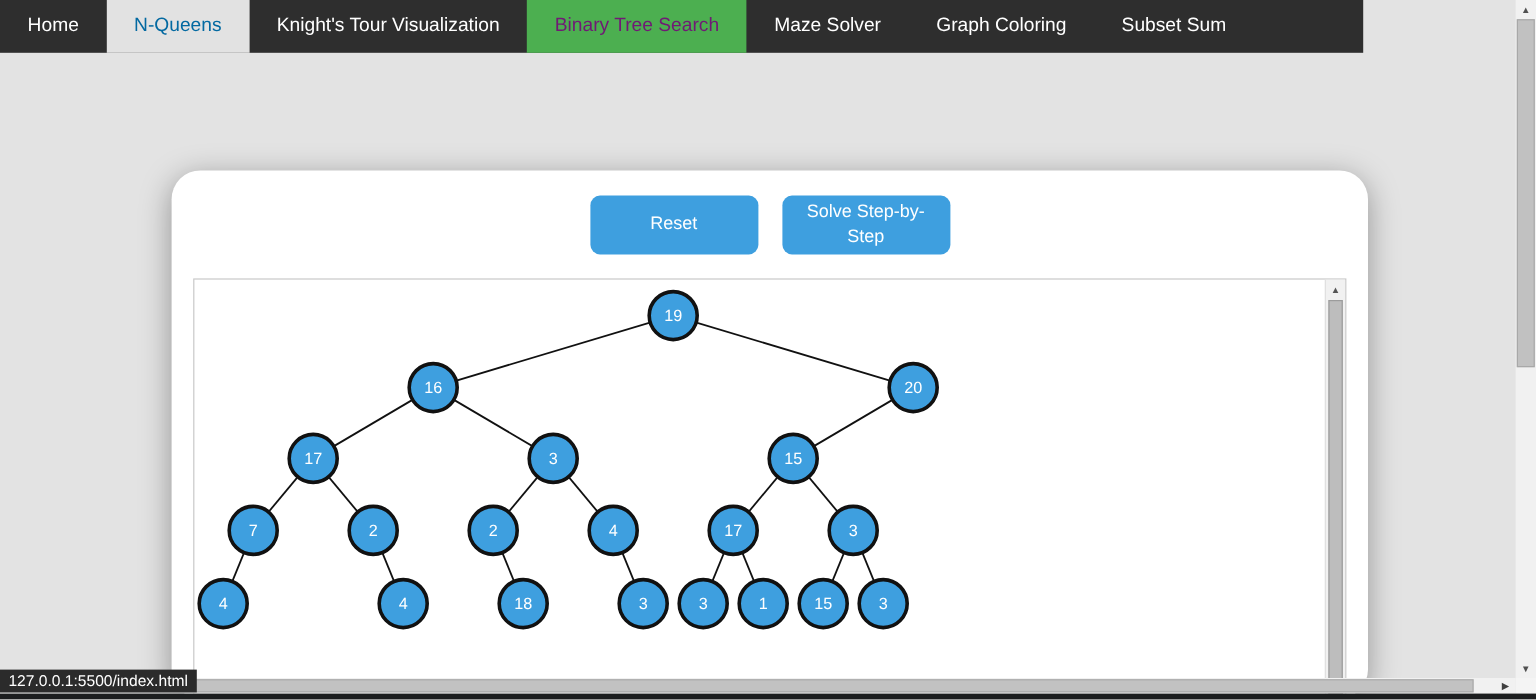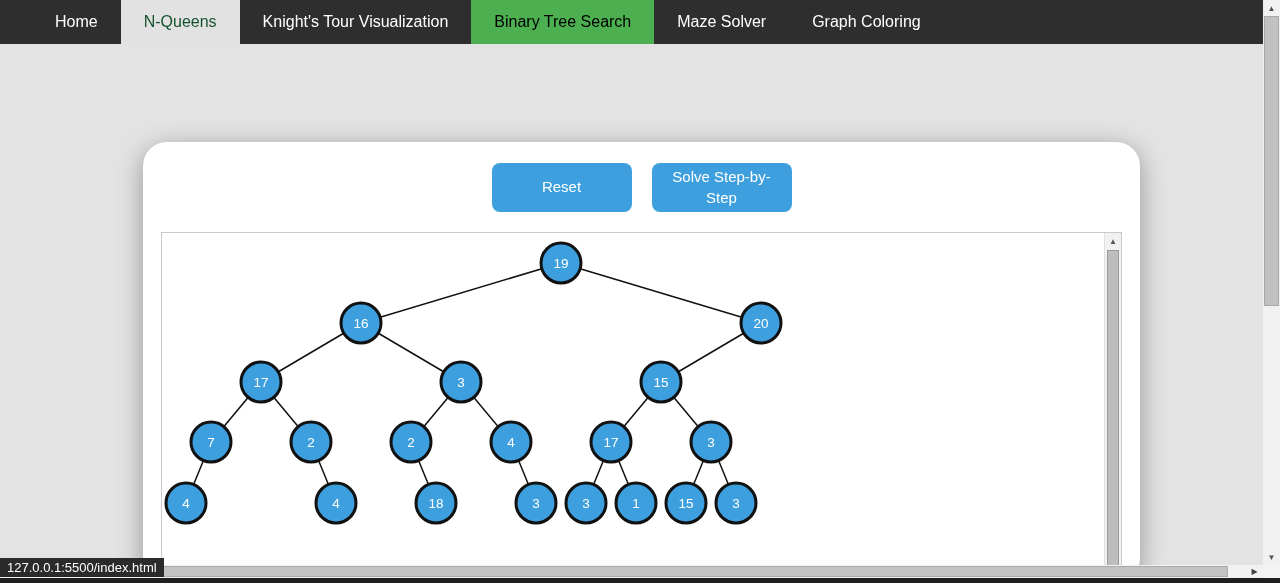--- a/index.html
+++ b/index.html
@@ -1,26 +1,26 @@
 <!DOCTYPE html>
 <html><head>
 <meta charset="utf-8">
 <style>
   * { margin:0; padding:0; box-sizing:border-box; }
   html,body { width:1280px; height:583px; overflow:hidden;
     font-family:"Liberation Sans", sans-serif; background:#e3e3e3; }
   .viewport { position:relative; width:1280px; height:583px; overflow:hidden; }
 
   
-  .navbar { position:absolute; left:0; top:0; width:1263px; height:44px;
-    background:#2e2e2e; display:flex; align-items:stretch; z-index:5;padding-left:32px; }
+  .navbar { position:absolute; left:0; top:0; width:1136px; height:44px;
+    background:#2e2e2e; display:flex; align-items:stretch; z-index:5; }
   .nav-item { display:flex; align-items:center; padding:0 23px; color:#ffffff;
     font-size:16px; cursor:pointer; white-space:nowrap; }
-  .nav-item.light { background:#e2e2e2; color:#14532d; }
-  .nav-item.green { background:#4caf50; color:#000000; }
+  .nav-item.light { background:#e2e2e2; color:#0369a1; }
+  .nav-item.green { background:#4caf50; color:#701a75; }
 
   
   .card { position:absolute; left:143px; top:142px; width:997px; height:440px;
     background:#ffffff; border-radius:24px;
     box-shadow:0 6px 26px rgba(0,0,0,0.35); z-index:2; }
 
   .btn-row { display:flex; justify-content:center; gap:20px; padding-top:21px; }
   .btn { width:140px; height:49px; background:#3e9fdf; border:none; border-radius:8px;
     color:#ffffff; font-size:15px; line-height:1.35; font-family:"Liberation Sans",sans-serif;
     display:flex; align-items:center; justify-content:center; text-align:center;
@@ -70,20 +70,21 @@
 
 <div class="viewport">
 
   <nav class="navbar">
     <div class="nav-item">Home</div>
     <div class="nav-item light">N-Queens</div>
     <div class="nav-item">Knight's Tour Visualization</div>
     <div class="nav-item green">Binary Tree Search</div>
     <div class="nav-item">Maze Solver</div>
     <div class="nav-item">Graph Coloring</div>
+    <div class="nav-item">Subset Sum</div>
   </nav>
 
   <div class="card">
     <div class="btn-row">
       <button class="btn">Reset</button>
       <button class="btn">Solve Step-by-Step</button>
     </div>
 
     <div class="canvas-wrap">
       <svg class="tree-svg" width="942" height="350" xmlns="http://www.w3.org/2000/svg">

